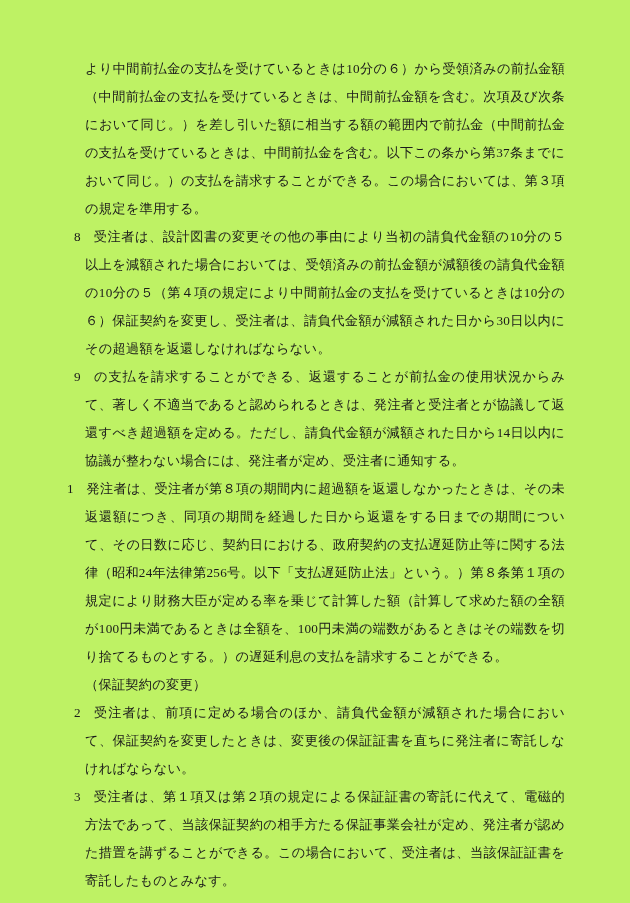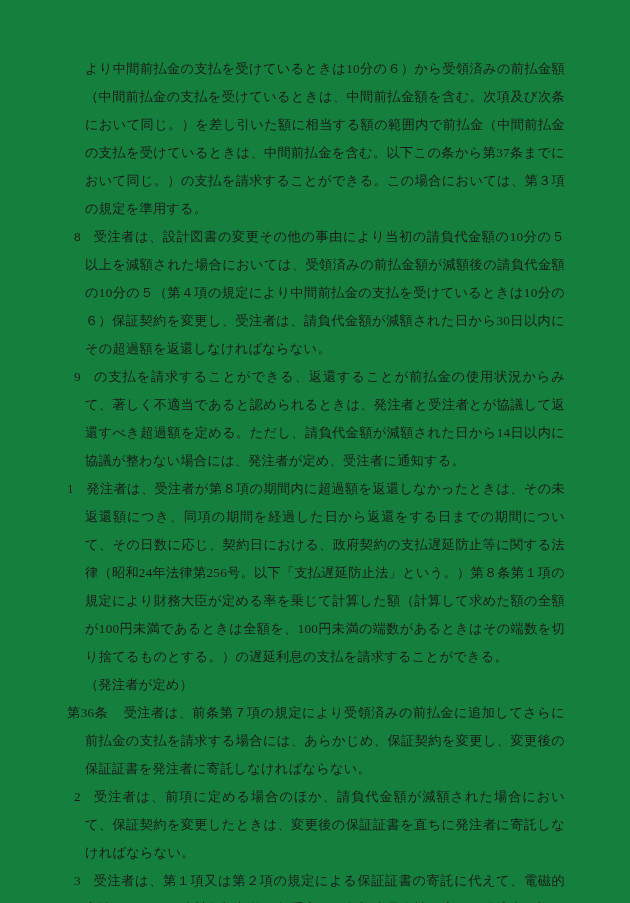--- a/index.html
+++ b/index.html
@@ -9,21 +9,21 @@
     background: #ffffff;
   }
   body {
     font-family: "Liberation Serif", "DejaVu Serif", serif;
     color: #1a1a1a;
   }
   .page {
     position: relative;
     width: 630px;
     height: 903px;
-    background: #15803d;
+    background: #bef264;
     overflow: hidden;
     box-sizing: border-box;
     padding: 55px 65px 0 67px;
   }
   .body-text {
     font-size: 13.2px;
     line-height: 28px;
     text-align: justify;
     text-justify: inter-ideograph;
     letter-spacing: 0.02em;
@@ -69,18 +69,17 @@
 </style>
 </head>
 <body>
 
 <div class="page">
   <div class="body-text" id="text-body">
       <p class="para cont" id="para-7-continued"><span>より中間前払金の支払を受けているときは10分の６）から受領済みの前払金額（中間前払金の支払を受けているときは、中間前払金額を含む。次項及び次条において同じ。）を差し引いた額に相当する額の範囲内で前払金（中間前払金の支払を受けているときは、中間前払金を含む。以下この条から第37条までにおいて同じ。）の支払を請求することができる。この場合においては、第３項の規定を準用する。</span></p>
       <p class="para single" id="para-8"><span class="marker">8</span><span class="marker-gap">　</span><span>受注者は、設計図書の変更その他の事由により当初の請負代金額の10分の５以上を減額された場合においては、受領済みの前払金額が減額後の請負代金額の10分の５（第４項の規定により中間前払金の支払を受けているときは10分の６）保証契約を変更し、受注者は、請負代金額が減額された日から30日以内にその超過額を返還しなければならない。</span></p>
       <p class="para single" id="para-9"><span class="marker">9</span><span class="marker-gap">　</span><span>の支払を請求することができる、返還することが前払金の使用状況からみて、著しく不適当であると認められるときは、発注者と受注者とが協議して返還すべき超過額を定める。ただし、請負代金額が減額された日から14日以内に協議が整わない場合には、発注者が定め、受注者に通知する。</span></p>
       <p class="para" id="para-10"><span class="marker">1</span><span class="marker-gap">　</span><span>発注者は、受注者が第８項の期間内に超過額を返還しなかったときは、その未返還額につき、同項の期間を経過した日から返還をする日までの期間について、その日数に応じ、契約日における、政府契約の支払遅延防止等に関する法律（昭和24年法律第256号。以下「支払遅延防止法」という。）第８条第１項の規定により財務大臣が定める率を乗じて計算した額（計算して求めた額の全額が100円未満であるときは全額を、100円未満の端数があるときはその端数を切り捨てるものとする。）の遅延利息の支払を請求することができる。</span></p>
-      <p class="heading" id="heading-hoshou-keiyaku-no-henkou"><span>（発注者が定め）</span></p>
-      <p class="para article" id="article-36"><span class="marker">第36条</span><span class="marker-gap wide">　</span><span>受注者は、前条第７項の規定により受領済みの前払金に追加してさらに前払金の支払を請求する場合には、あらかじめ、保証契約を変更し、変更後の保証証書を発注者に寄託しなければならない。</span></p>
+      <p class="heading" id="heading-hoshou-keiyaku-no-henkou"><span>（保証契約の変更）</span></p>
       <p class="para single" id="article-36-para-2"><span class="marker">2</span><span class="marker-gap">　</span><span>受注者は、前項に定める場合のほか、請負代金額が減額された場合において、保証契約を変更したときは、変更後の保証証書を直ちに発注者に寄託しなければならない。</span></p>
       <p class="para single" id="article-36-para-3"><span class="marker">3</span><span class="marker-gap">　</span><span>受注者は、第１項又は第２項の規定による保証証書の寄託に代えて、電磁的方法であって、当該保証契約の相手方たる保証事業会社が定め、発注者が認めた措置を講ずることができる。この場合において、受注者は、当該保証証書を寄託したものとみなす。</span></p>
     </div>
 </div>
 
 </body></html>

